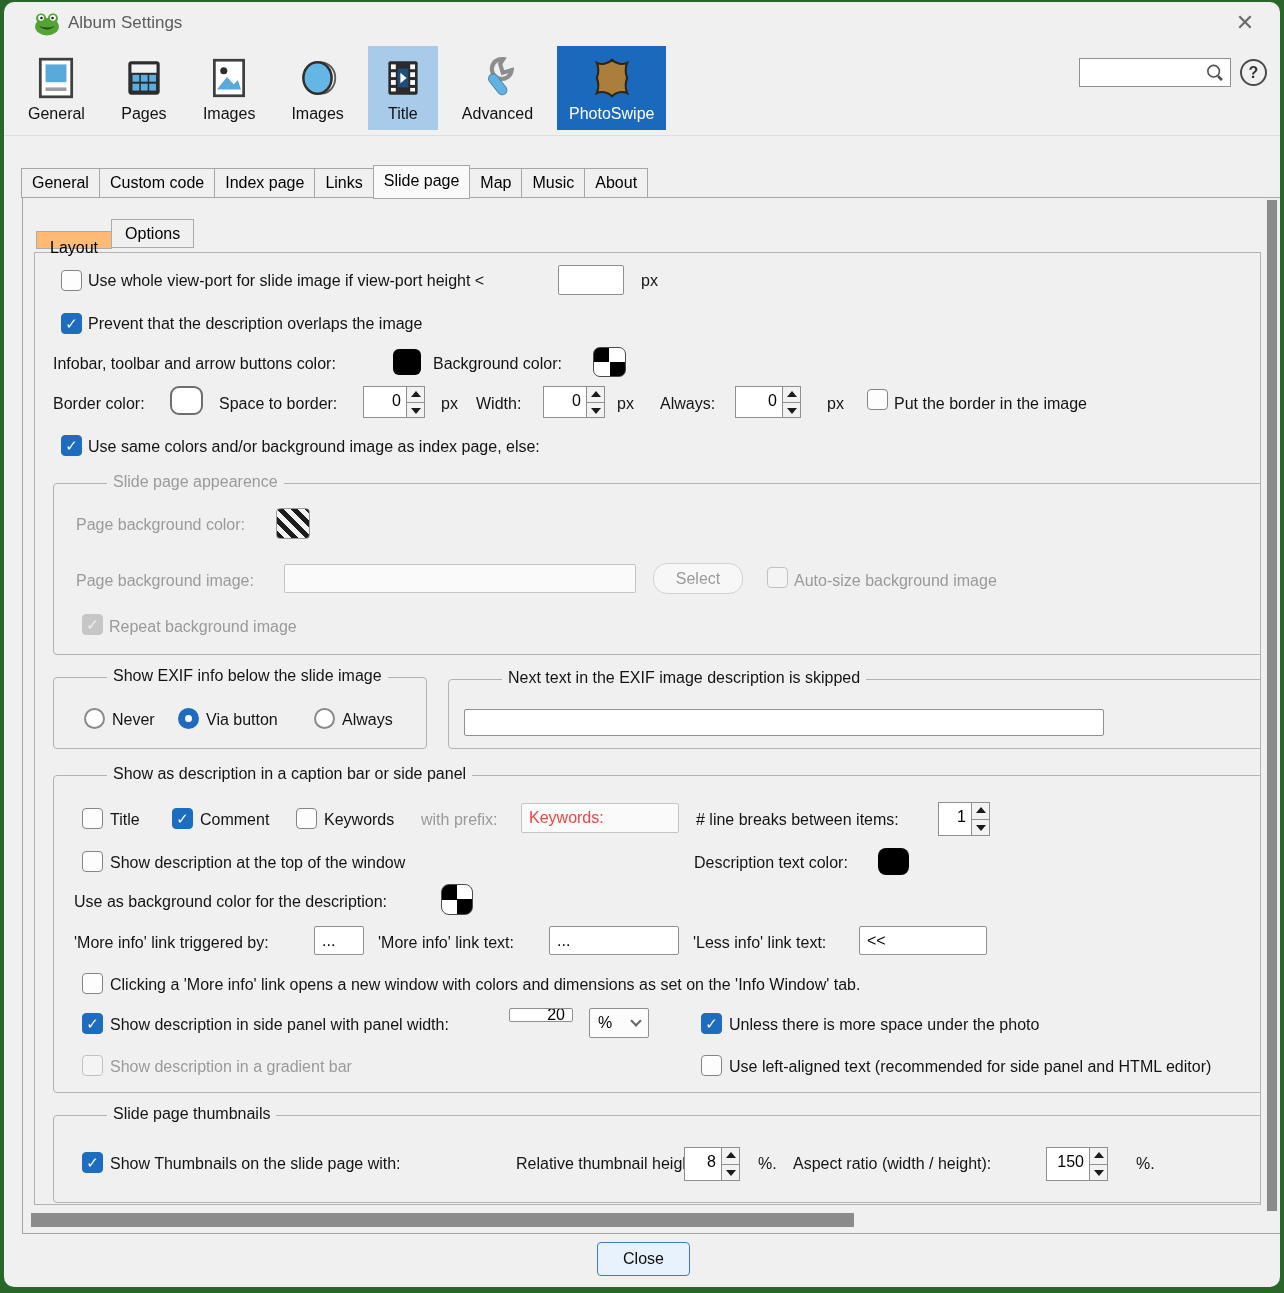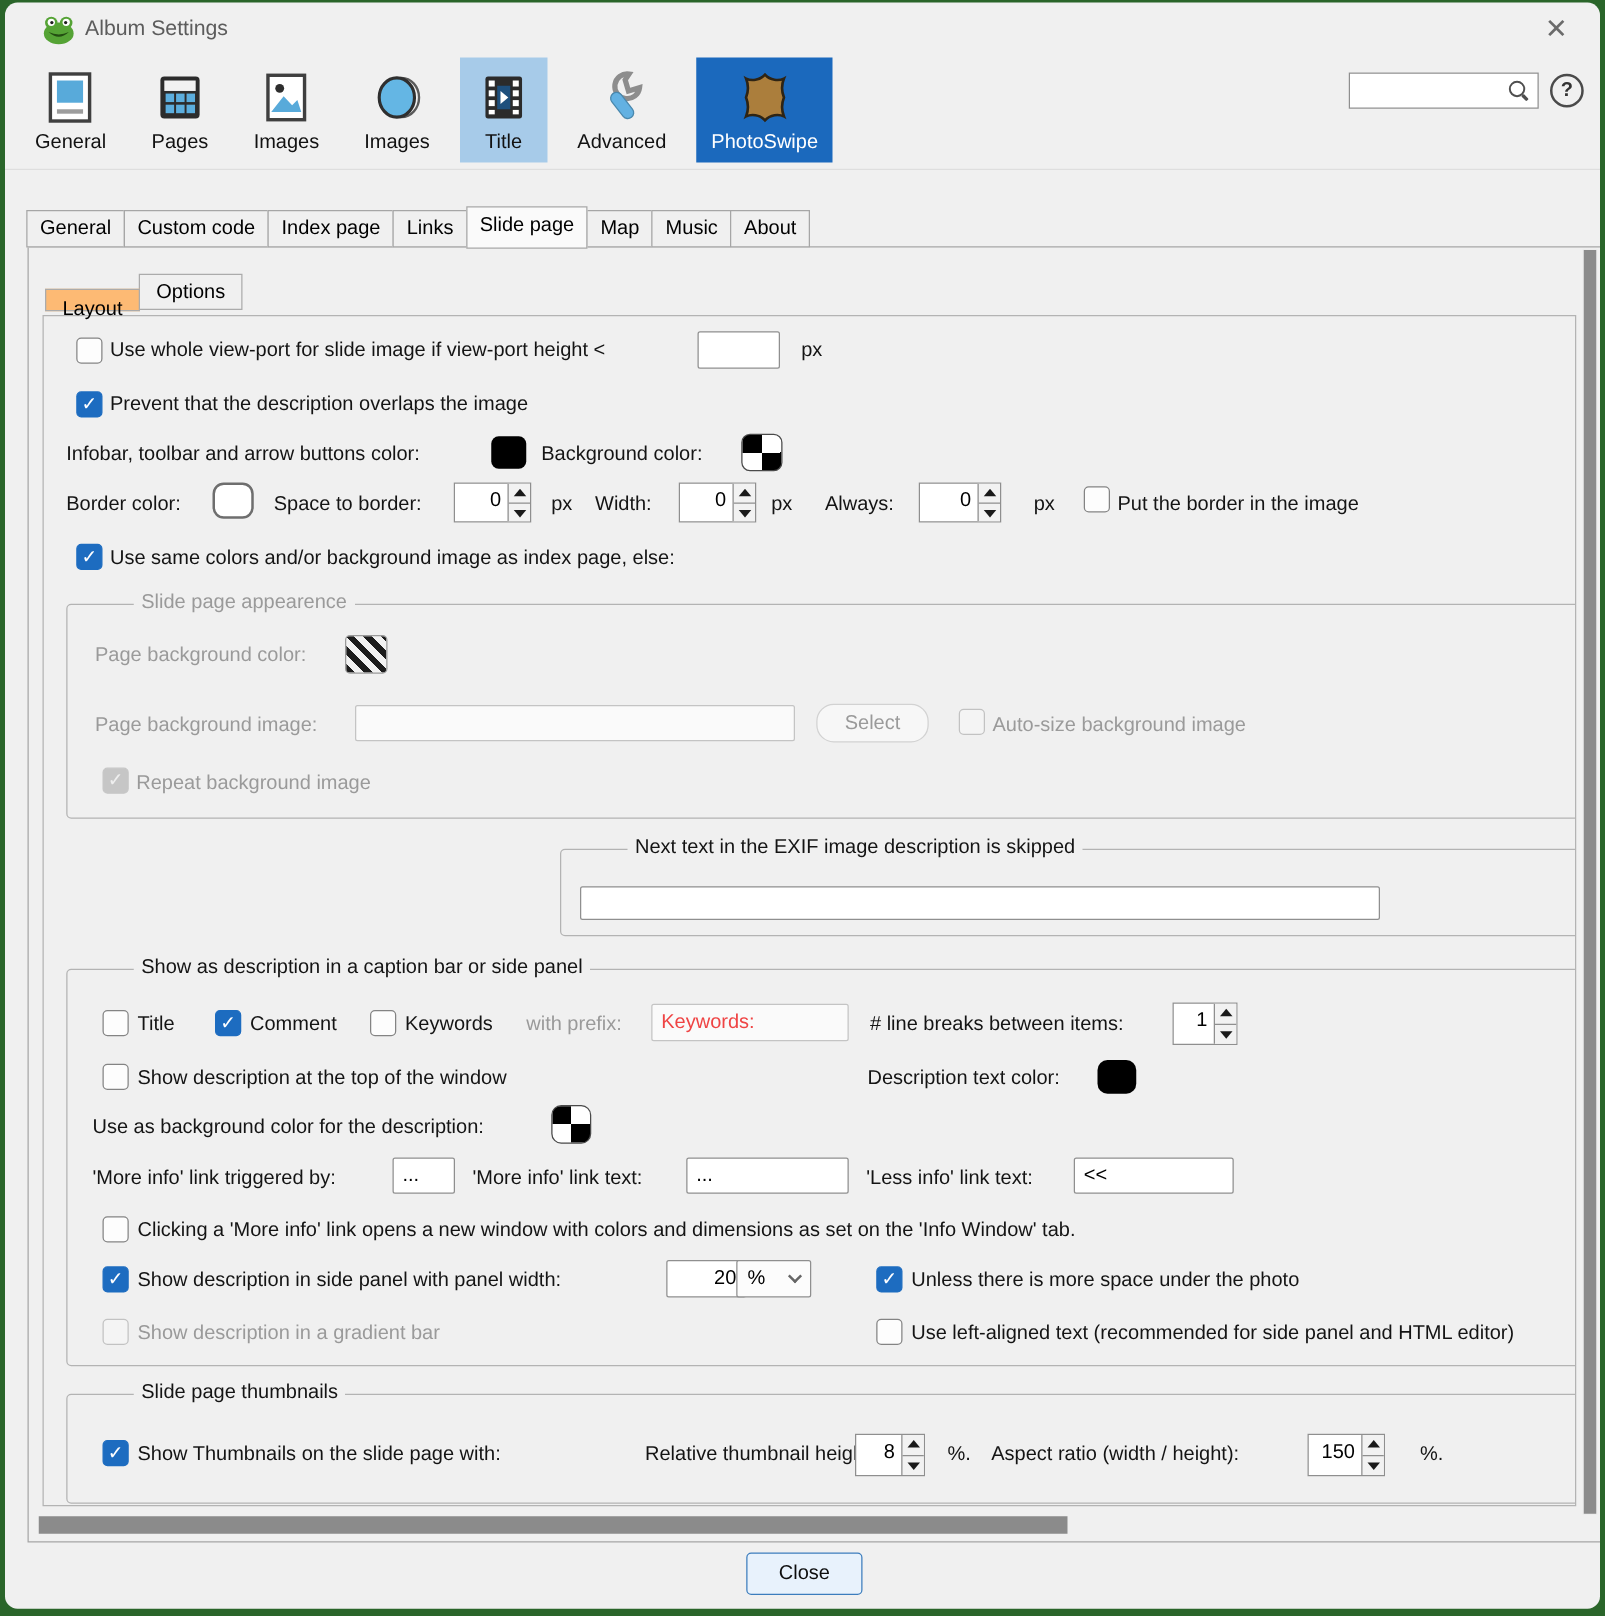--- a/index.html
+++ b/index.html
@@ -258,20 +258,29 @@
       <span class="swatch sw-stripe" style="left:222px;top:24px;width:34px;height:31px"></span>
       <span class="lb dis" style="left:22px;top:86px">Page background image:</span>
       <input class="inp dis" style="left: 230px; top: 80px; width: 352px; height: 29px;" disabled="" value="">
       <div class="selbtn" style="left:599px;top:79px;width:90px;height:31px">Select</div>
       <span class="cbx dis" style="left:713px;top:83px"></span>
       <span class="lb dis" style="left:740px;top:86px">Auto-size background image</span>
       <span class="cbx on dis" style="left:28px;top:130px"></span>
       <span class="lb dis" style="left:55px;top:132px">Repeat background image</span>
     </div>
 
+    <div class="group" style="left:18px;top:424px;width:374px;height:72px">
+      <span class="gt">Show EXIF info below the slide image</span>
+      <span class="rad" style="left:30px;top:30px"></span>
+      <span class="lb" style="left:58px;top:31px">Never</span>
+      <span class="rad on" style="left:124px;top:30px"></span>
+      <span class="lb" style="left:152px;top:31px">Via button</span>
+      <span class="rad" style="left:260px;top:30px"></span>
+      <span class="lb" style="left:288px;top:31px">Always</span>
+    </div>
 
     <div class="group" style="left:413px;top:426px;width:862px;height:70px">
       <span class="gt">Next text in the EXIF image description is skipped</span>
       <input class="inp" style="left: 15px; top: 29px; width: 640px; height: 27px;" value="">
     </div>
 
     <div class="group" style="left:18px;top:522px;width:1260px;height:318px">
       <span class="gt">Show as description in a caption bar or side panel</span>
 
       <span class="cbx" style="left:28px;top:32px"></span>
@@ -304,21 +313,21 @@
       <span class="lb" style="left:324px;top:156px">'More info' link text:</span>
       <input class="inp" style="left: 495px; top: 150px; width: 130px; height: 29px;" value="...">
       <span class="lb" style="left:639px;top:156px">'Less info' link text:</span>
       <input class="inp" style="left: 805px; top: 150px; width: 128px; height: 29px;" value="&lt;&lt;">
 
       <span class="cbx" style="left:28px;top:197px"></span>
       <span class="lb" style="left:56px;top:198px">Clicking a 'More info' link opens a new window with colors and dimensions as set on the 'Info Window' tab.</span>
 
       <span class="cbx on" style="left:28px;top:237px"></span>
       <span class="lb" style="left:56px;top:238px">Show description in side panel with panel width:</span>
-      <input class="inp" style="left: 479px; top: 232px; width: 64px; height: 30px; text-align: right;" value="20">
+      <input class="inp" style="left: 455px; top: 232px; width: 64px; height: 14px; text-align: right;" value="20">
       <div class="dd" style="left:535px;top:232px;width:60px;height:30px">
         <span>%</span>
         <span class="chev"></span>
       </div>
       <span class="cbx on" style="left:647px;top:237px"></span>
       <span class="lb" style="left:675px;top:238px">Unless there is more space under the photo</span>
 
       <span class="cbx dis" style="left:28px;top:279px"></span>
       <span class="lb dis" style="left:56px;top:280px">Show description in a gradient bar</span>
       <span class="cbx" style="left:647px;top:279px"></span>

